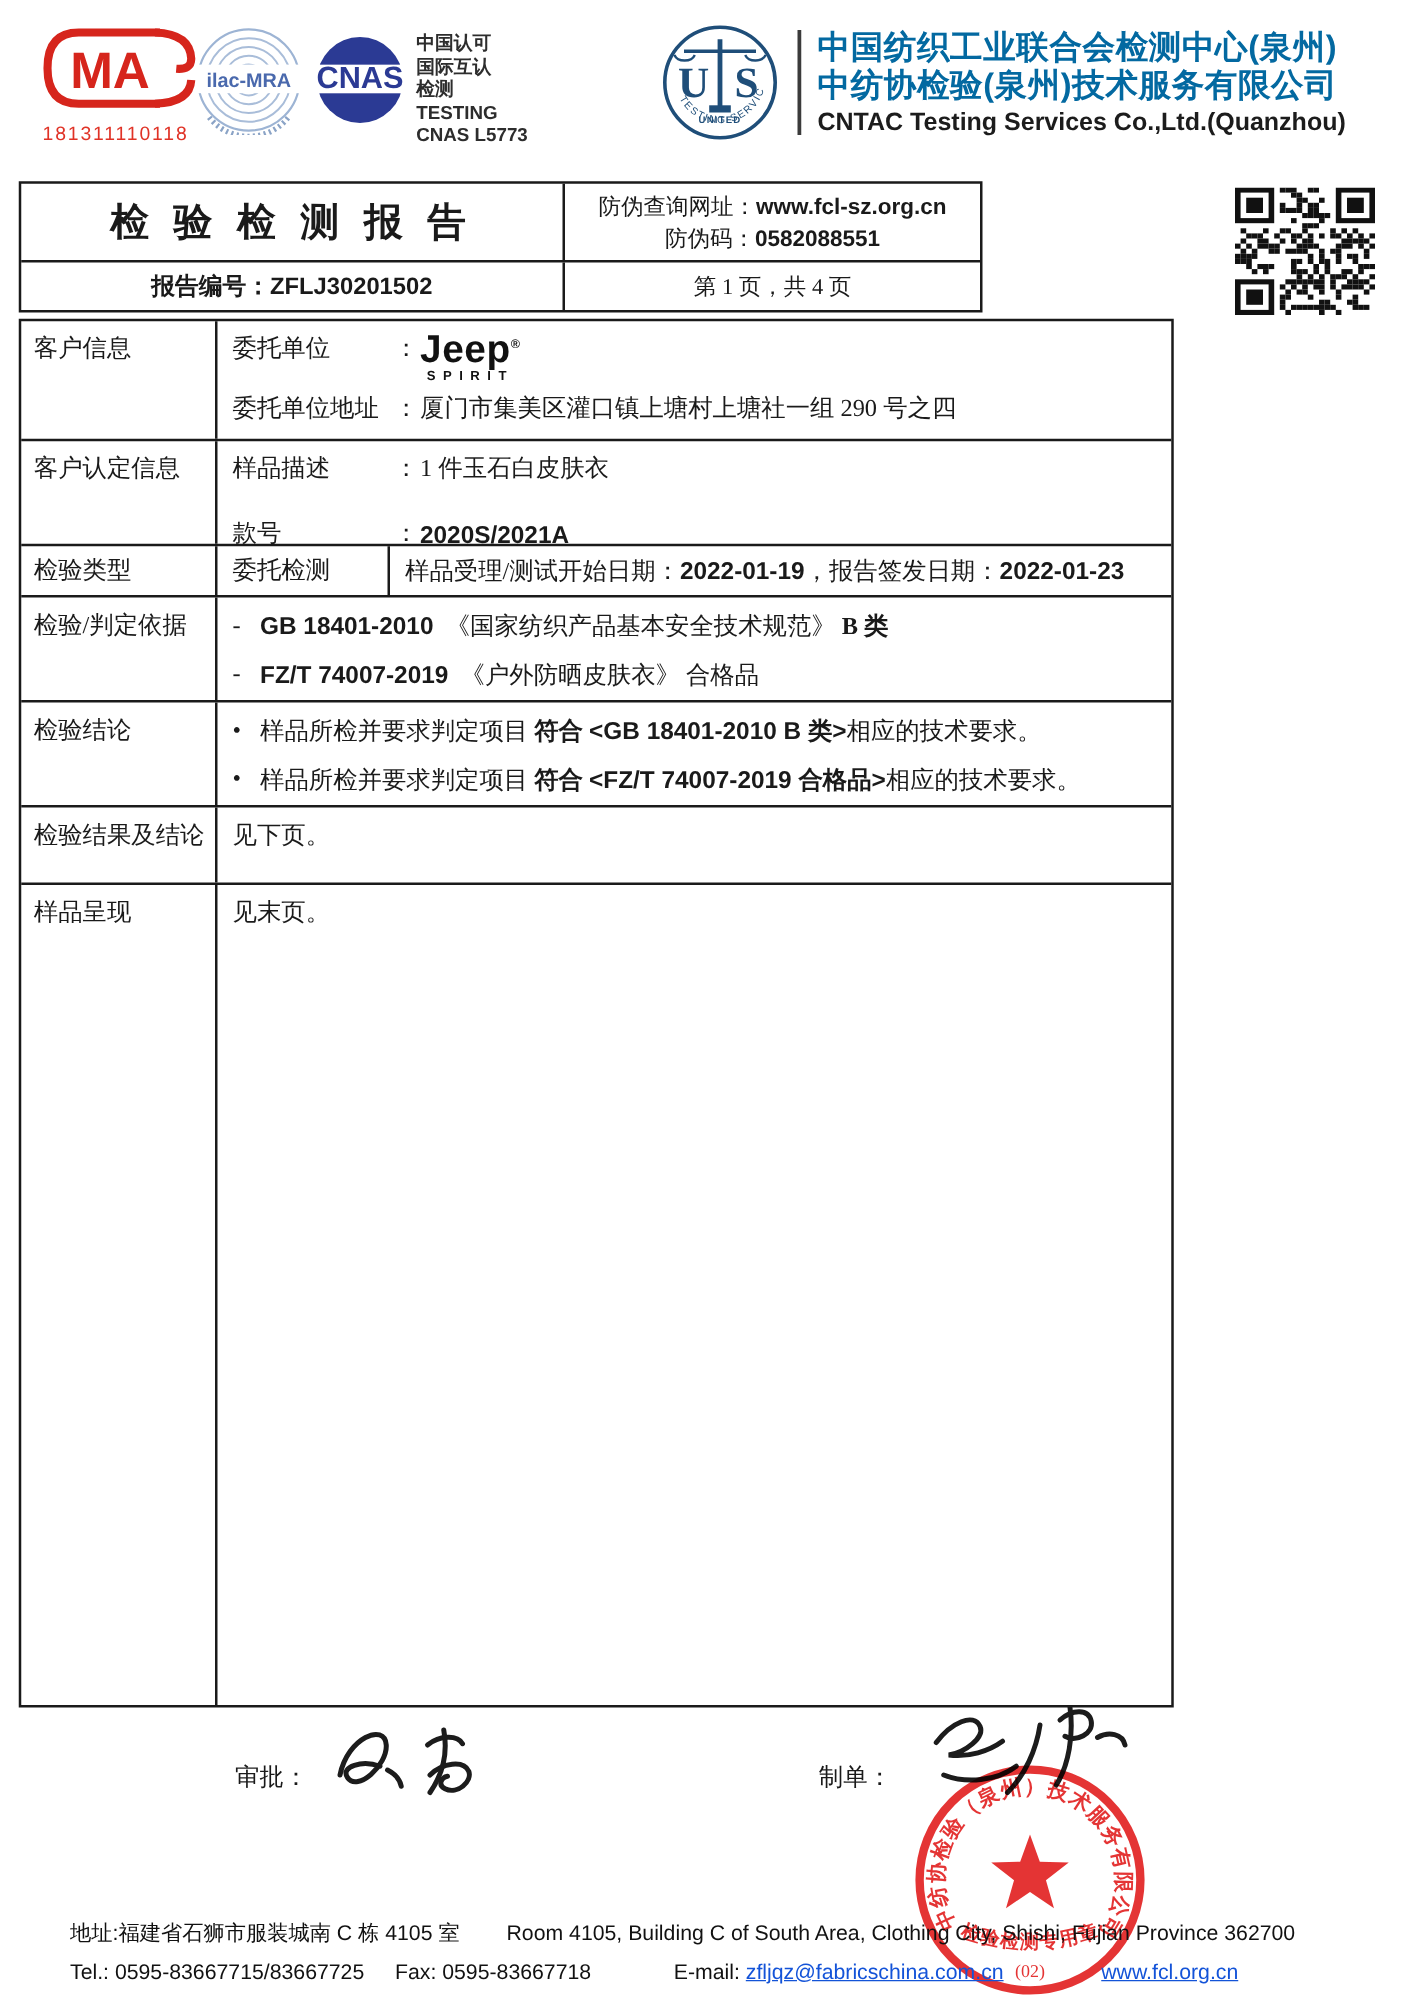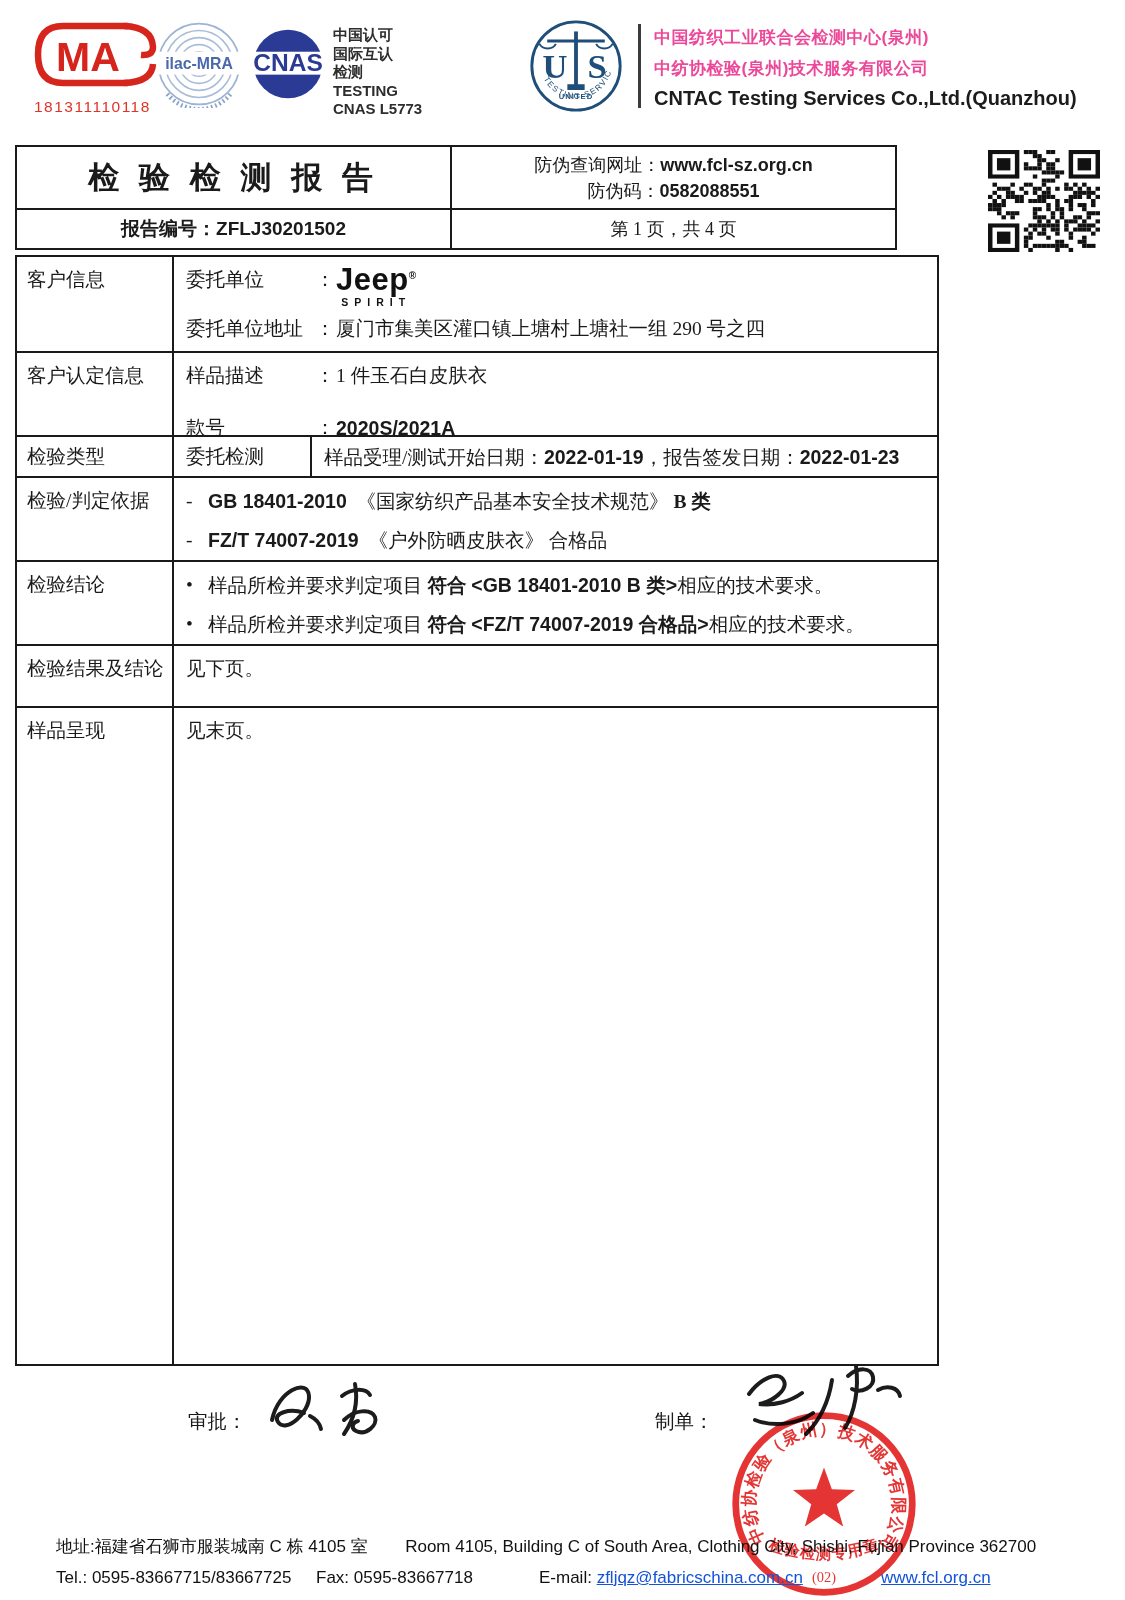--- a/index.html
+++ b/index.html
@@ -10,27 +10,27 @@
   }
   .abs{position:absolute;}
   .b{font-weight:bold; font-family:"Liberation Sans", sans-serif;}
   .bcn{font-weight:bold;}
 
   
   .accred-block{left:333px; top:26px; font-family:"Liberation Sans", sans-serif;
     font-weight:bold; font-size:15px; line-height:18.5px; color:#2d2d2d;}
   .brand-divider{left:638px; top:24px; width:3px; height:84px; background:#3b3b3b;}
   .company-block{left:654px; top:22px; width:460px;}
-  .company-cn{font-family:"Liberation Sans", sans-serif; font-weight:bold; font-size:17px;
-    line-height:31px; color:#ec4899; letter-spacing:0.5px; white-space:nowrap;}
+  .company-cn{font-family:"Liberation Sans", sans-serif; font-weight:bold; font-size:26px;
+    line-height:31px; color:#0369a1; letter-spacing:0.5px; white-space:nowrap;}
   .company-en{font-family:"Liberation Sans", sans-serif; font-weight:bold; font-size:20px;
     margin-top:3px; color:#1c1c1c; white-space:nowrap;}
 
   
-  .rh-table{left:15px; top:145px; width:882px; height:105px; border:2.5px solid #1a1a1a;
+  .rh-table{left:15px; top:145px; width:771px; height:105px; border:2.5px solid #1a1a1a;
     display:flex; flex-direction:column; box-sizing:border-box; background:#fff;}
   .rh-row1{flex:0 0 61px; display:flex; border-bottom:2.5px solid #1a1a1a;}
   .rh-row2{flex:1; display:flex;}
   .rh-left{flex:0 0 435px; border-right:2.5px solid #1a1a1a; display:flex;
     align-items:center; justify-content:center; box-sizing:border-box;}
   .rh-right{flex:1; display:flex; flex-direction:column; align-items:center; justify-content:center;}
   .rh-title{font-size:31px; font-weight:bold; letter-spacing:6px; white-space:nowrap;}
   .rh-line{font-size:18px; line-height:26px; white-space:nowrap;}
   .rh-reportno{font-size:19px; font-weight:bold; white-space:nowrap;}
   .rh-page{font-size:18px;}

